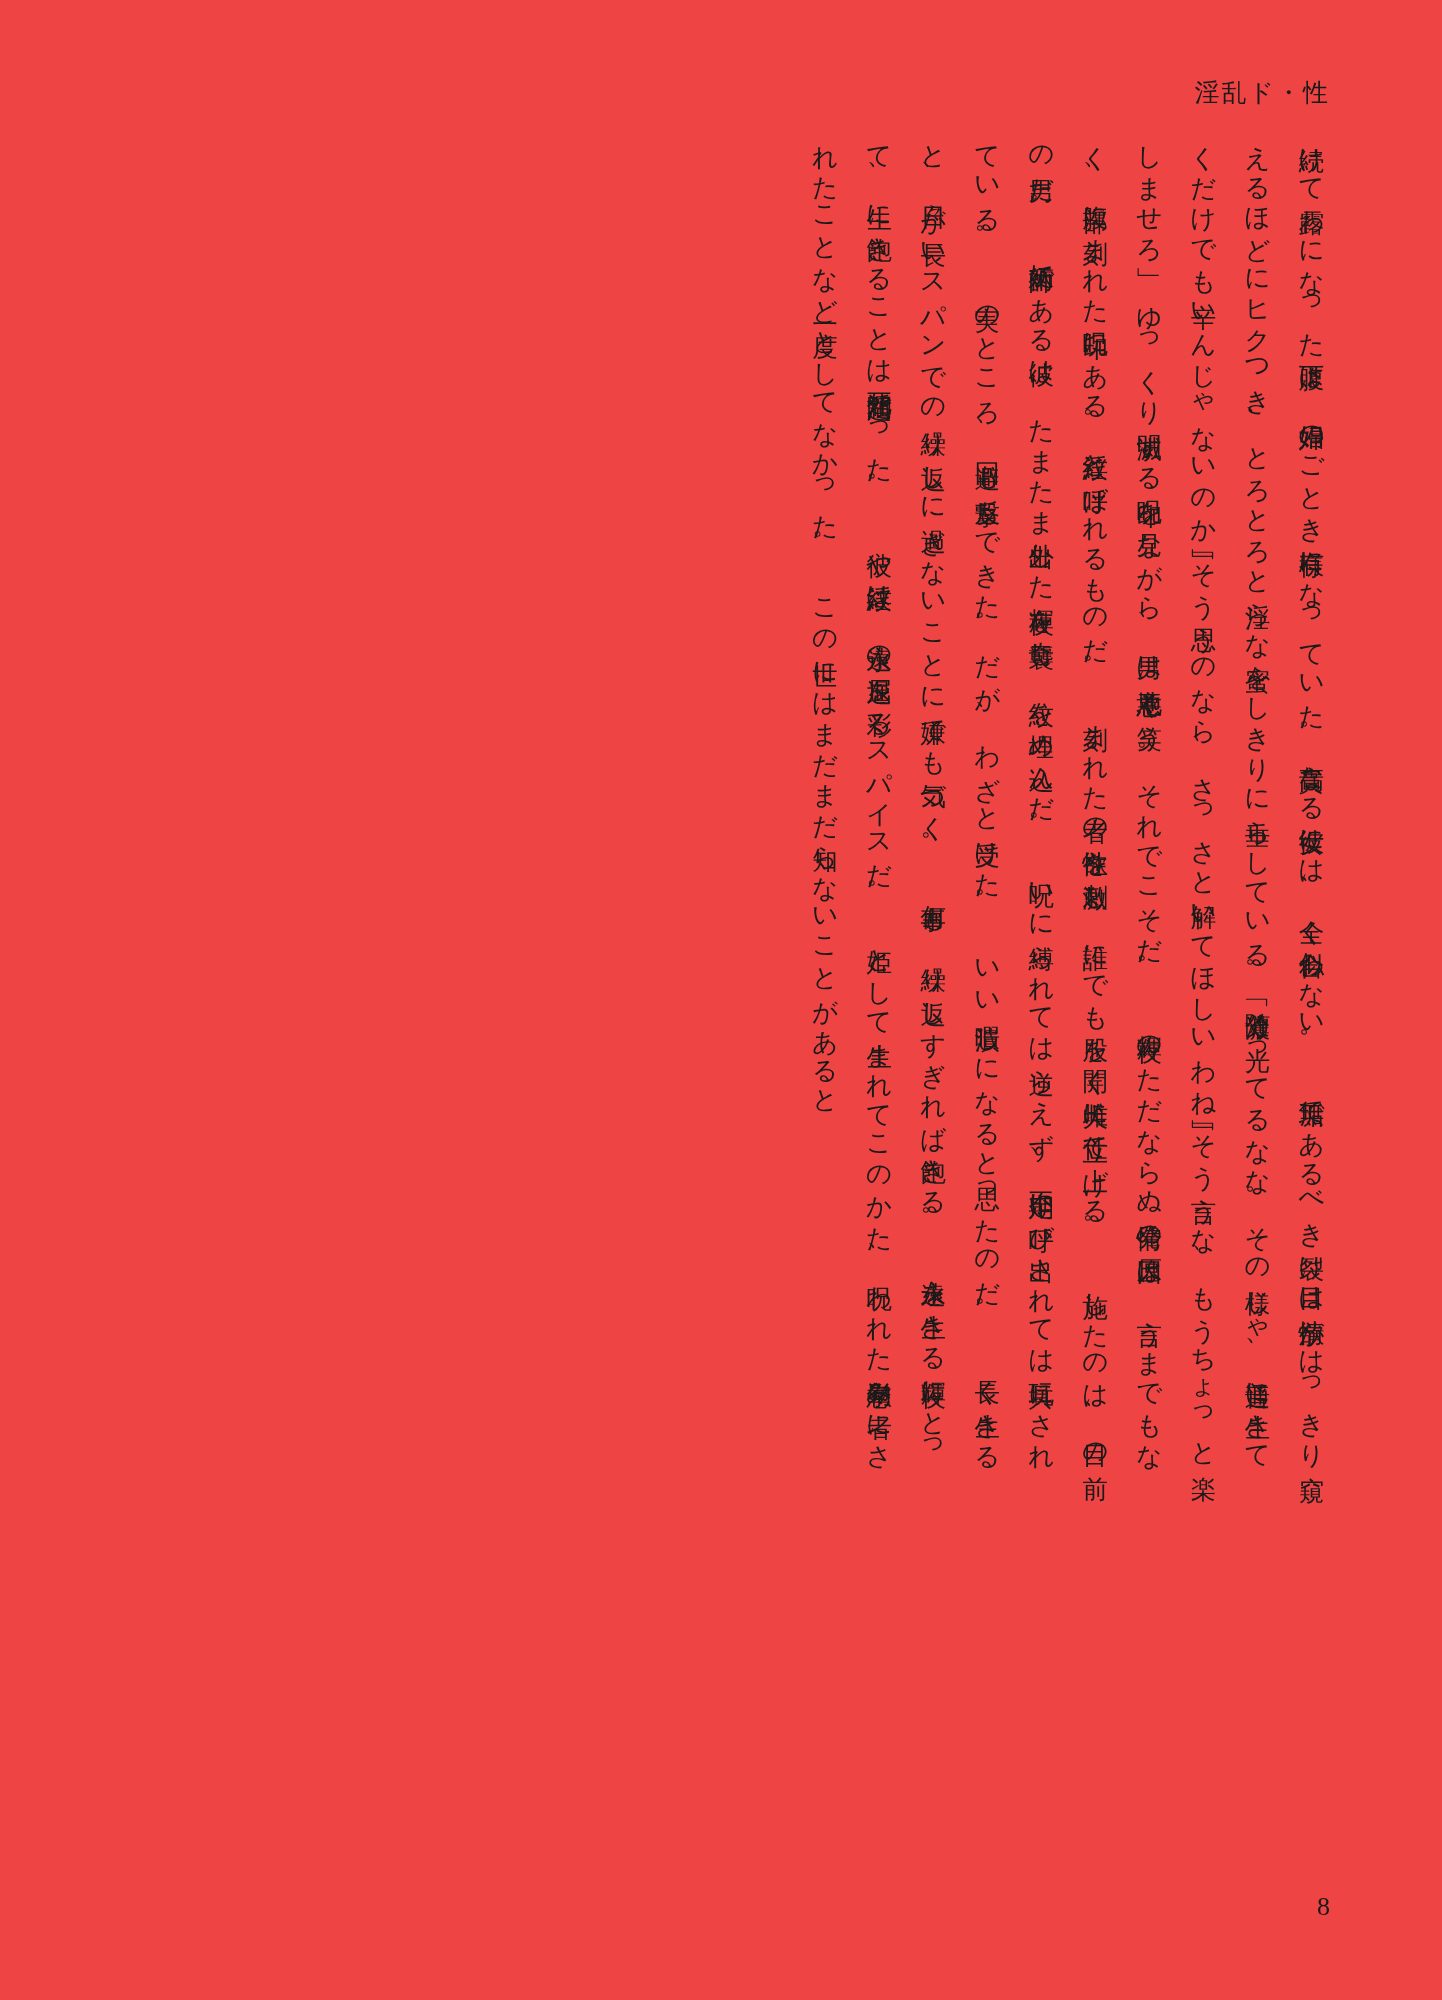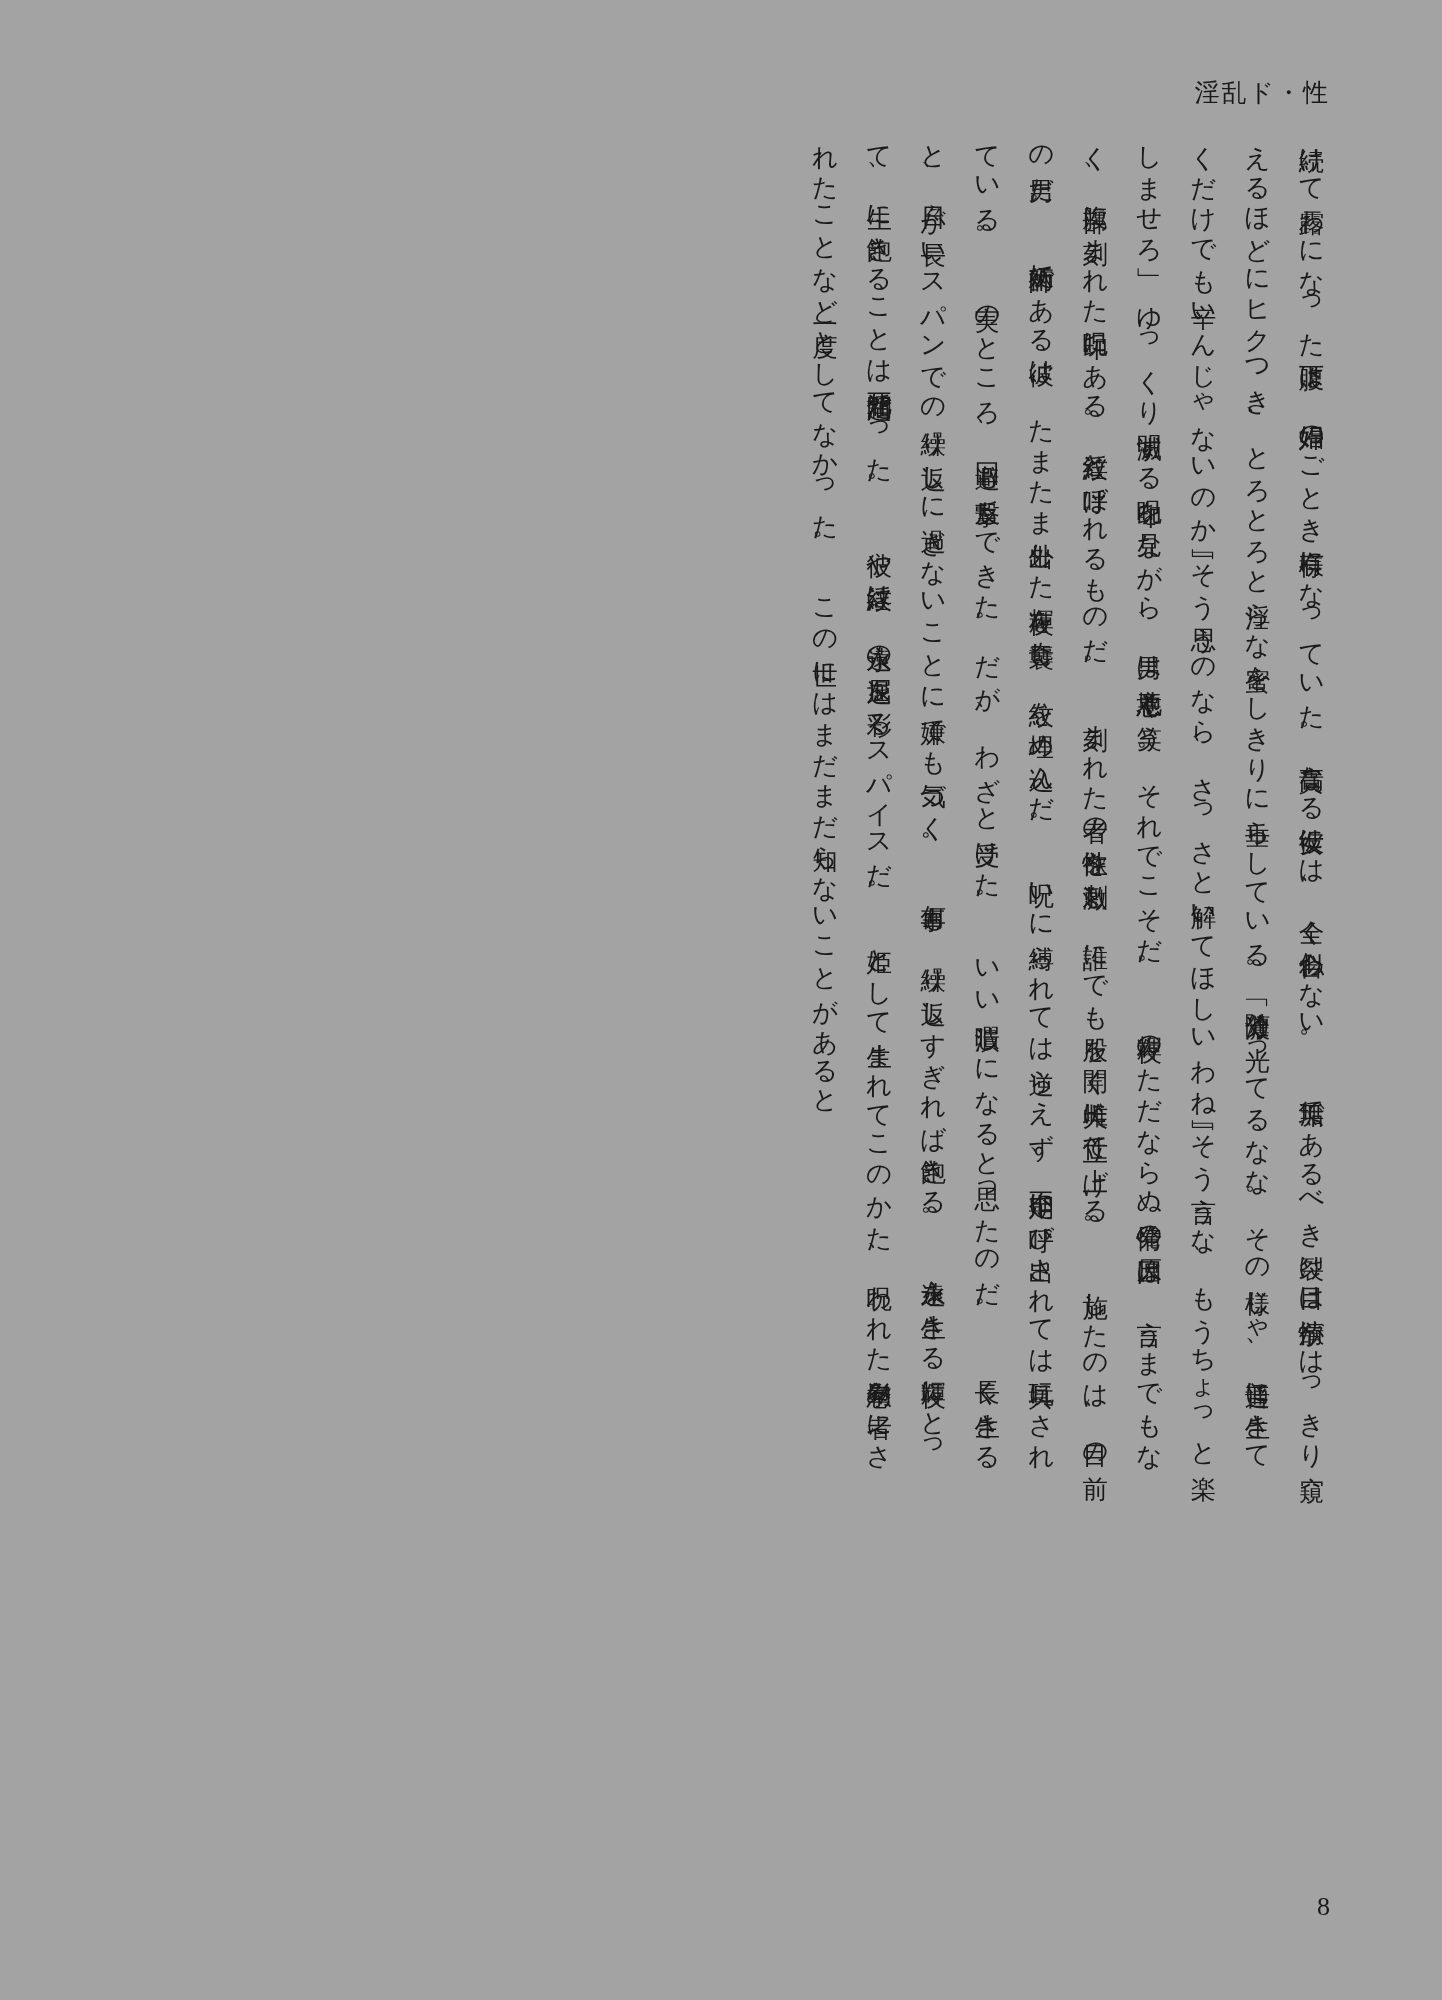--- a/index.html
+++ b/index.html
@@ -12,21 +12,21 @@
     height: 2000px;
     font-family: "Liberation Serif", "DejaVu Serif", serif;
     color: #1a1a1a;
     position: relative;
     overflow: hidden;
   }
 
   .page {
     position: absolute;
     inset: 0;
-    background: #a3a3a3;
+    background: #ef4444;
   }
 
   
   .running-head {
     position: absolute;
     top: 76px;
     right: 112px;
     font-size: 25px;
     letter-spacing: 2px;
     color: #1a1a1a;

